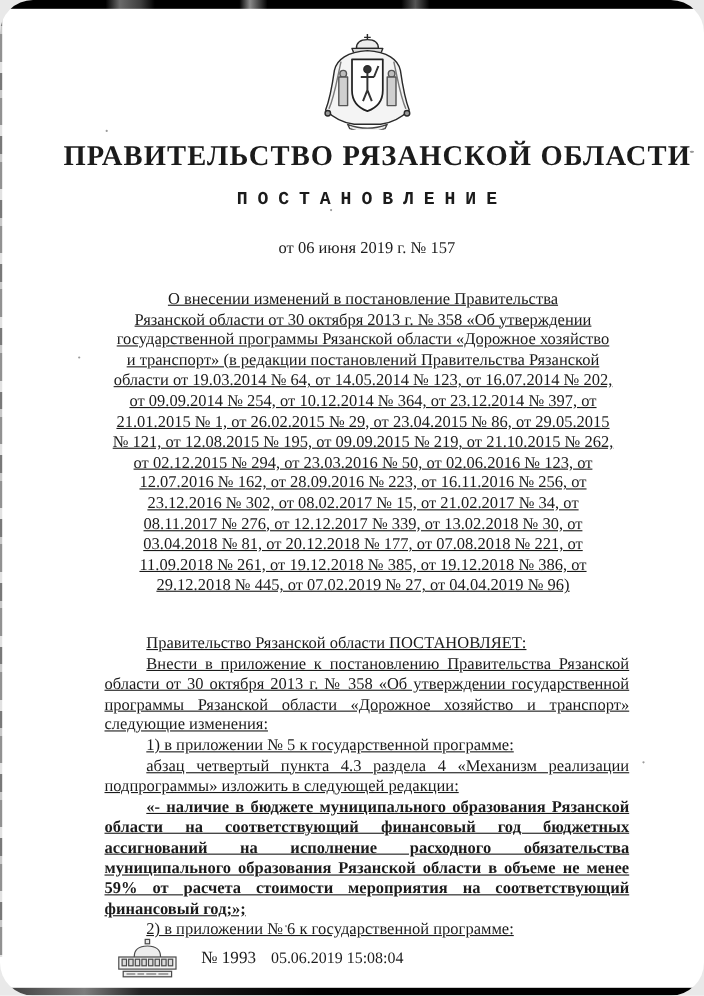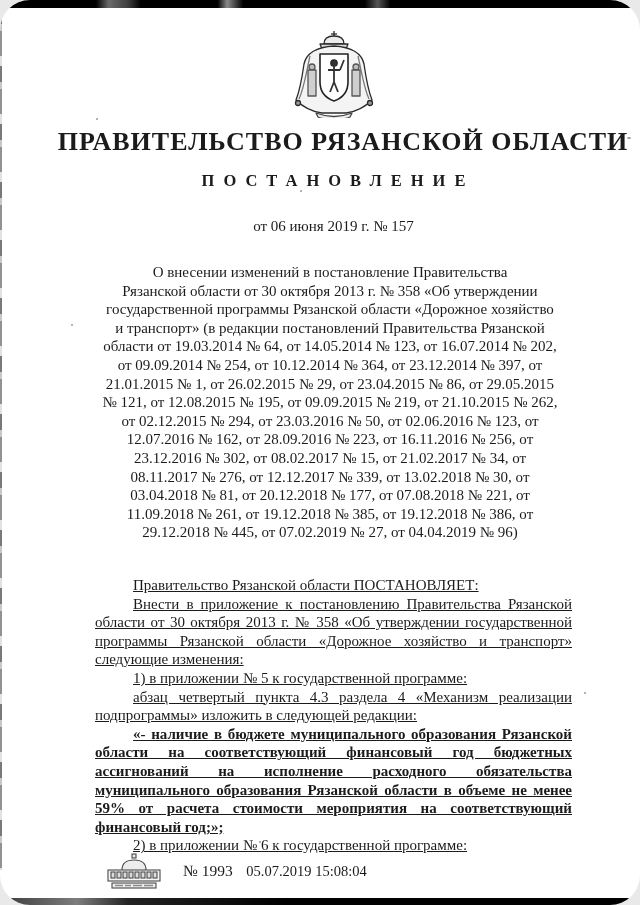--- a/index.html
+++ b/index.html
@@ -15,27 +15,27 @@
     background:repeating-linear-gradient(180deg,#4c4c4c 0 16px,#b5b5b5 16px 23px,#6d6d6d 23px 48px,#d8d8d8 48px 58px); }
   .edge-bottom { position:absolute; left:0; bottom:0; width:640px; height:7px;
     background:linear-gradient(90deg,#3a3a3a 0%,#7d7d7d 12%,#232323 20%,#000 45%,#000 100%); }
   .dot { position:absolute; width:2px; height:2px; border-radius:50%; background:#9a9a9a; }
 
   .arms { position:absolute; top:30px; left:286px; width:96px; height:88px; }
 
   .org-name { position:absolute; top:127px; left:46px; width:594px;
     text-align:center; font-size:26px; font-weight:bold; letter-spacing:1px; white-space:nowrap; }
   .doc-type { position:absolute; top:171px; left:95px; width:477px;
-    text-align:center; font-size:16.5px; font-weight:bold; letter-spacing:9px; padding-left:9px; box-sizing:border-box; }
+    text-align:center; font-size:16.5px; font-weight:bold; letter-spacing:9px; padding-left:9px; box-sizing:border-box;font-family:Liberation Mono, monospace; }
   .date-line { position:absolute; top:218px; left:95px; width:477px;
     text-align:center; font-size:15px; }
 
   .title-block { position:absolute; top:263px; left:95px; width:470px;
     text-align:center; font-size:15px; line-height:18.6px; }
-  .title-line { min-height:18.6px; }
+  .title-line { min-height:18.6px;text-decoration:underline; }
 
   .body-block { position:absolute; top:576px; left:95px; width:477px;
     font-size:15px; line-height:18.6px; text-align:justify; }
   .body-block p { margin:0; text-indent:38px;text-decoration:underline; }
   .body-block p.bold { font-weight:bold; }
 
   .footer-stamp { position:absolute; left:103px; top:852px; width:64px; height:42px; }
   .footer-reg { position:absolute; left:183px; top:862px; font-size:14.5px; white-space:nowrap; }
   .footer-reg .reg-no { font-size:15.5px; }
   .footer-reg .reg-dt { margin-left:10px; }
@@ -124,16 +124,16 @@
         <rect x="38" y="20" width="4" height="6" fill="#dcdcdc"></rect>
         <rect x="44" y="20" width="4" height="6" fill="#dcdcdc"></rect>
         <rect x="50" y="20" width="4" height="6" fill="#dcdcdc"></rect>
         <rect x="9" y="31" width="44" height="5" fill="#eeeeee"></rect>
         <path d="M12,33.5 h8 M22,33.5 h6 M30,33.5 h9 M41,33.5 h9" stroke="#8a8a8a" stroke-width="1.4"></path>
       </g>
     </svg>
   </div>
   <div class="footer-reg">
     <span class="reg-no">№ 1993</span>
-    <span class="reg-dt">05.07.2019 15:08:04</span>
+    <span class="reg-dt">05.06.2019 15:08:04</span>
   </div>
 
 </div>
 
 </body></html>

